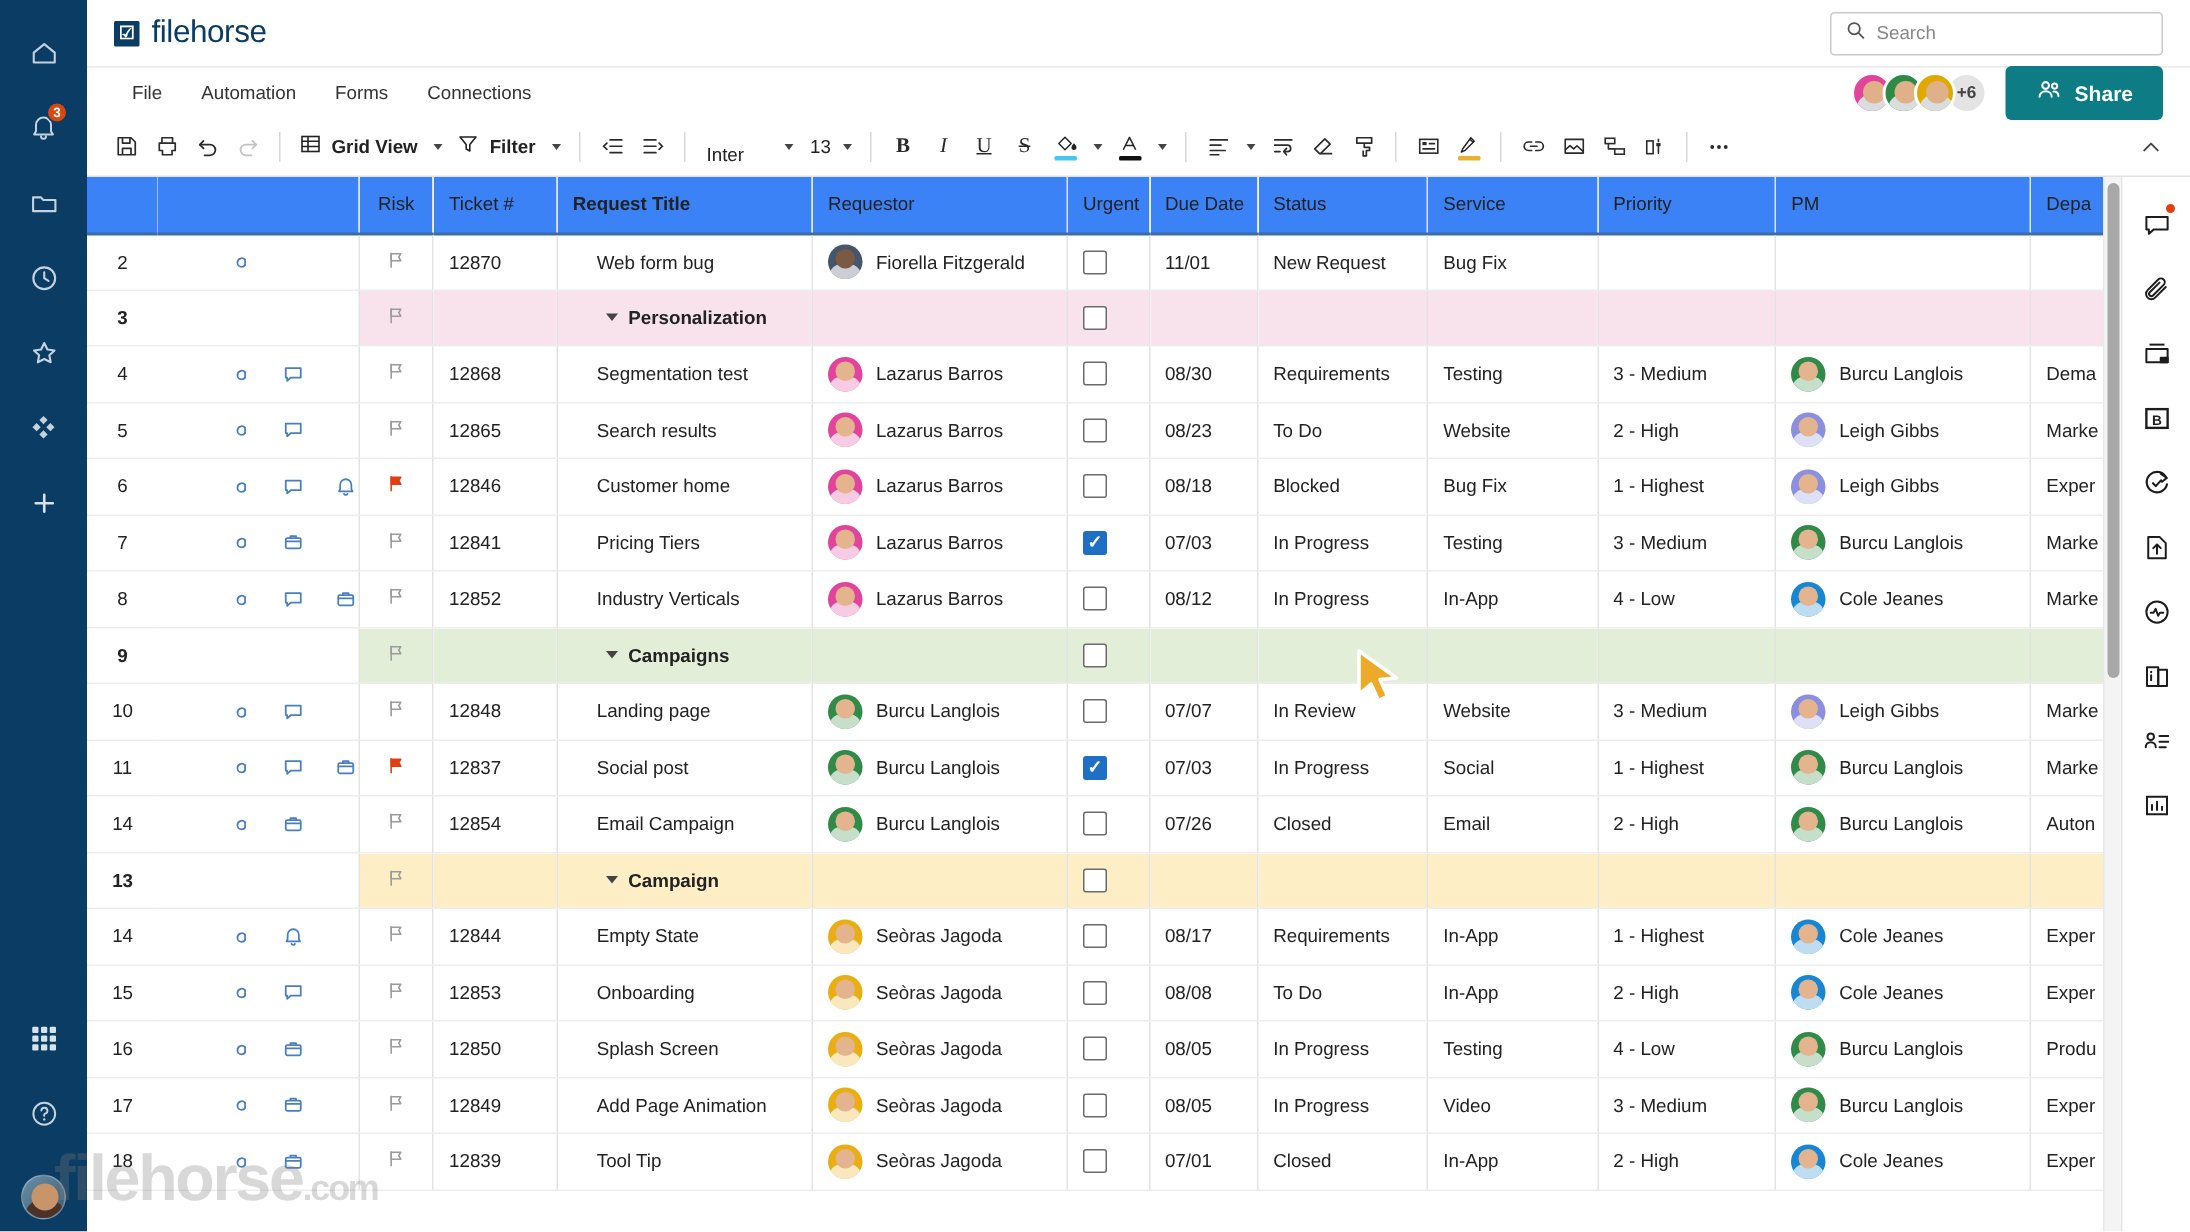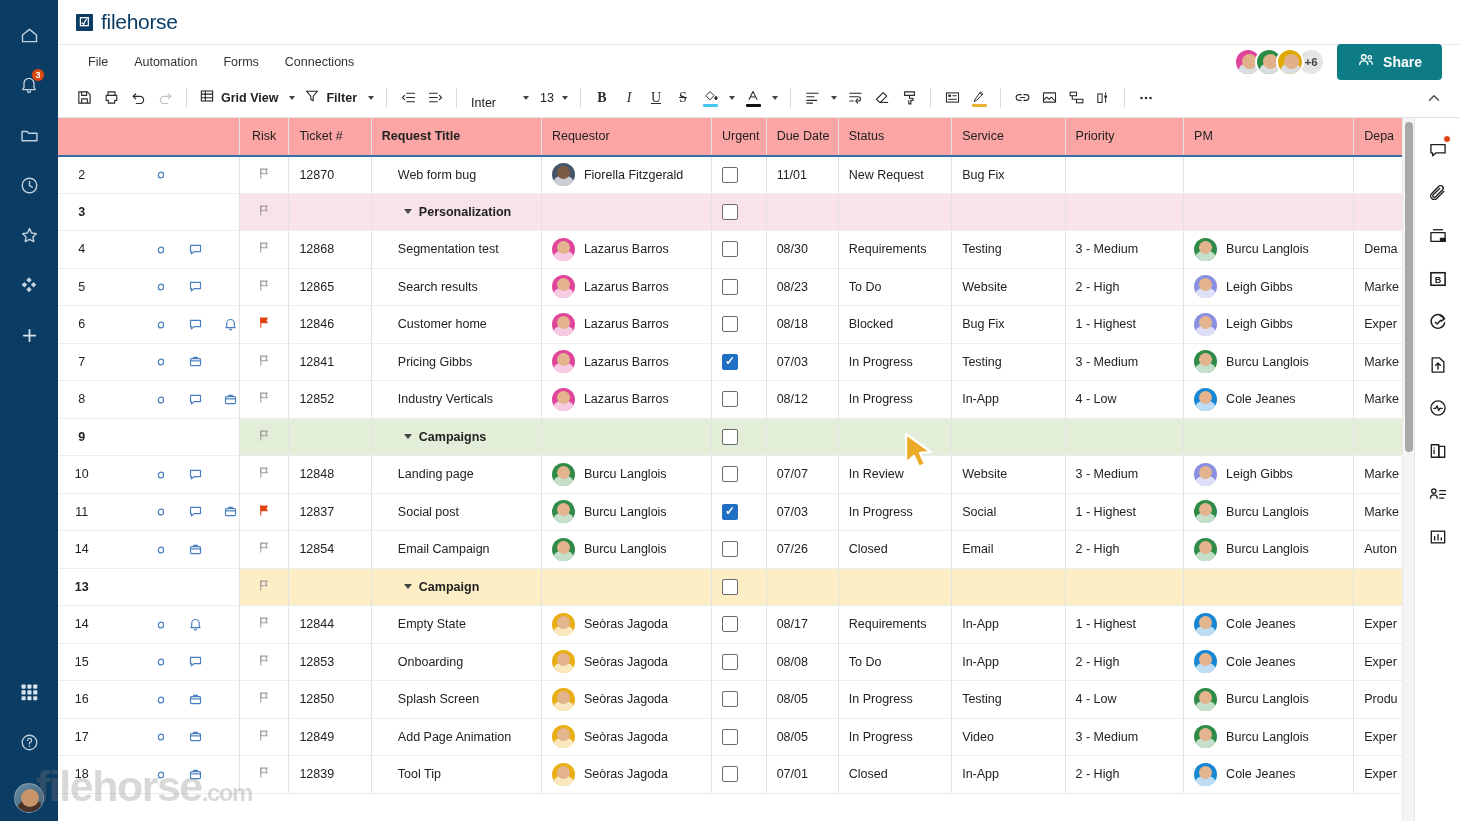--- a/index.html
+++ b/index.html
@@ -160,21 +160,21 @@
   
   .grid-area { flex: 1; display: flex; min-height: 0; position: relative; }
   .grid-scroll { flex: 1; overflow: hidden; position: relative; background:#fff; }
   table.sheet { border-collapse: collapse; table-layout: fixed; width: 1420px; }
   table.sheet th, table.sheet td {
     font-size: 12.5px; color: #222; text-align: left;
     border-right: 1px solid #e3e3e3;
     height: 37.5px; padding: 0 10px; white-space: nowrap; overflow: hidden;
   }
   thead th {
-    background: #fca5a5; font-weight: 400; color: #1c1c1c;
+    background: #3b82f6; font-weight: 400; color: #1c1c1c;
     height: 48px; border-bottom: 2.5px solid #3a6ea5; vertical-align: middle;
     border-right: 1px solid #ececec;
   }
   thead th.hl { font-weight: 700; }
   tbody tr { border-bottom: 1px solid #ededed; }
   tbody td { border-bottom: 1px solid #ededed; }
 
   
   .c-rownum { width: 46px; text-align: center !important; color: #8a8a8a; font-size: 12px; border-right:none !important;}
   .c-icons  { width: 130px; border-right: 1px solid #e3e3e3; }
@@ -356,20 +356,31 @@
   </div>
 
   <div class="main">
 
     <div class="topbar">
       <div class="brand">
         <span class="brand-mark">
           <span>☑</span>
         </span>
         <span class="brand-name">filehorse</span>
+      </div>
+      <div class="search-wrap">
+        <div class="search-box">
+          <span>
+            <svg width="14" height="14" viewBox="0 0 24 24" fill="none" stroke="#555" stroke-width="2" stroke-linecap="round">
+                <circle cx="10.5" cy="10.5" r="6.5"></circle>
+                <path d="M15.4 15.4 21 21"></path>
+              </svg>
+          </span>
+          <input type="text" placeholder="Search" style="">
+        </div>
       </div>
     </div>
 
     <div class="menubar">
       <div class="menu-item">File</div>
       <div class="menu-item">Automation</div>
       <div class="menu-item">Forms</div>
       <div class="menu-item">Connections</div>
 
       <div class="header-right">
@@ -837,21 +848,21 @@
                     </span>
                   </div>
                 </td>
                 <td class="c-risk"><span class="flag-ic">
                     <svg width="14" height="15" viewBox="0 0 24 24" fill="none" stroke="currentColor" stroke-width="1.8" stroke-linejoin="round">
                       <path d="M6.5 3.5v17"></path>
                       <path d="M6.5 4.5h11l-2.3 4 2.3 4h-11z"></path>
                     </svg>
                   </span></td>
                 <td class="c-ticket">12841</td>
-                <td class="c-title"><span style="padding-left:16px;display:inline-block">Pricing Gibbs</span></td>
+                <td class="c-title"><span style="padding-left:16px;display:inline-block">Pricing Tiers</span></td>
                 <td class="c-req">
                   <span class="person">
                     <span class="pav pink"></span>
                     <span>Lazarus Barros</span>
                   </span>
                 </td>
                 <td class="c-urgent"><span class="chk on"></span></td>
                 <td class="c-due">07/03</td>
                 <td class="c-status">In Progress</td>
                 <td class="c-service">Testing</td>

